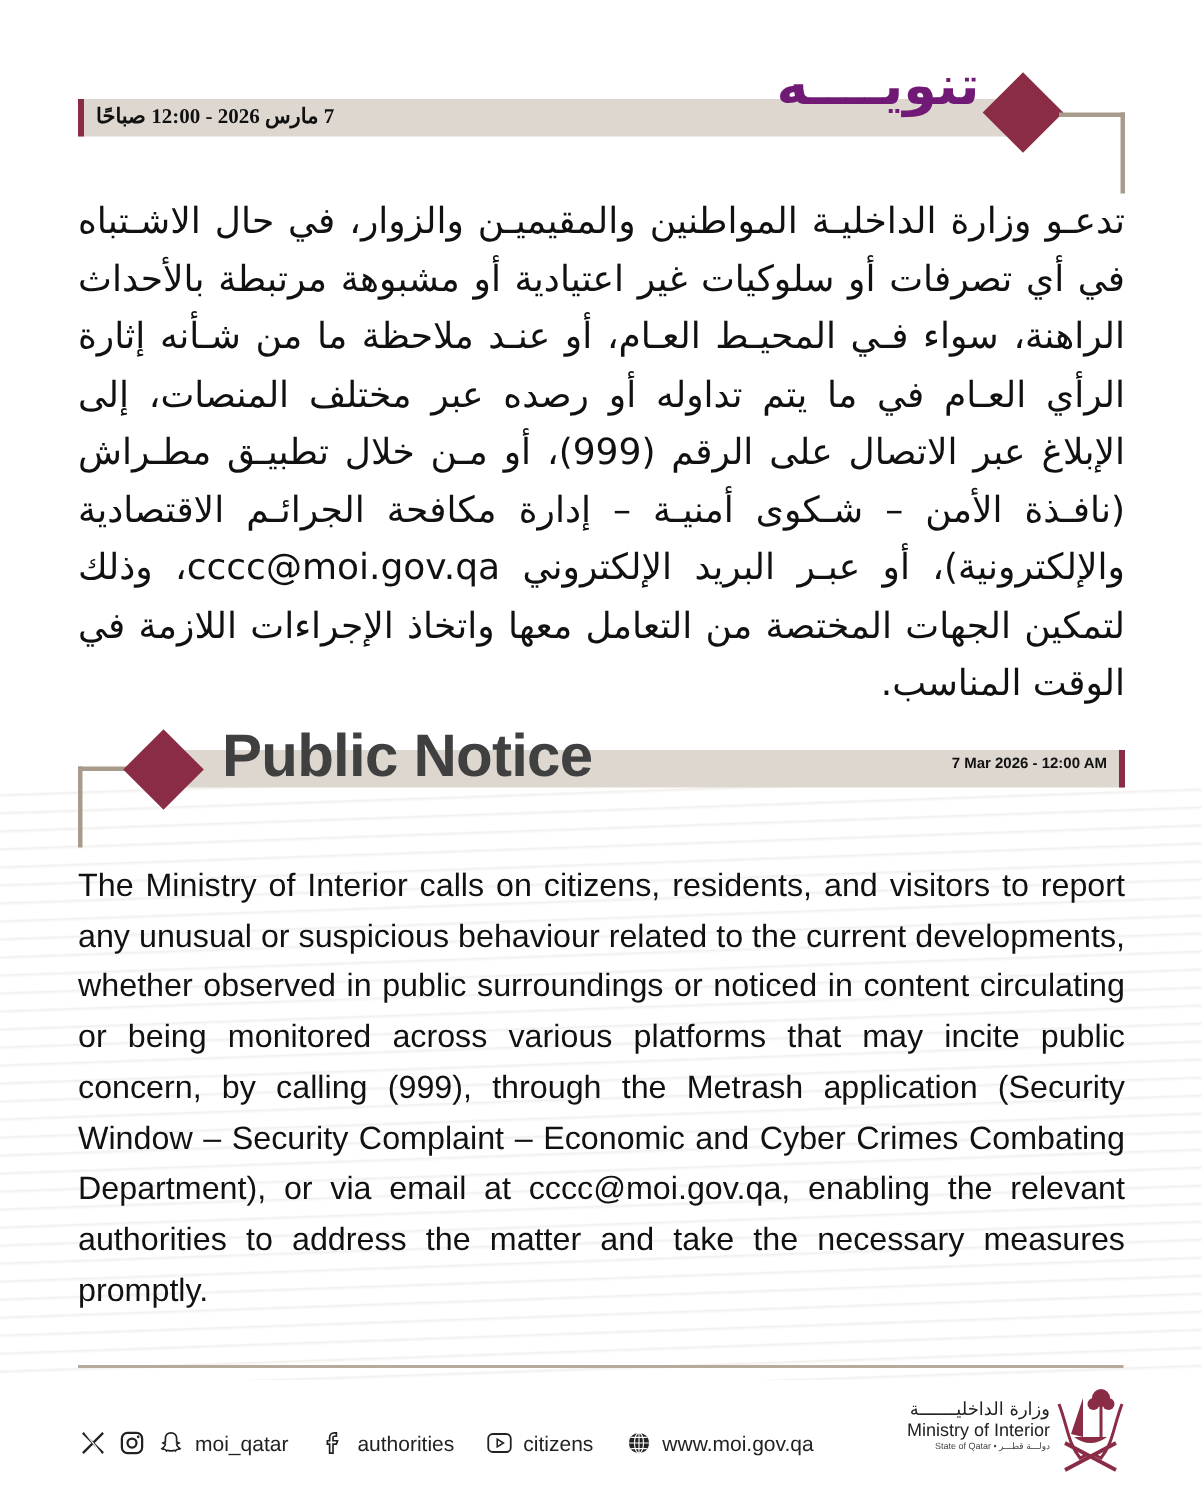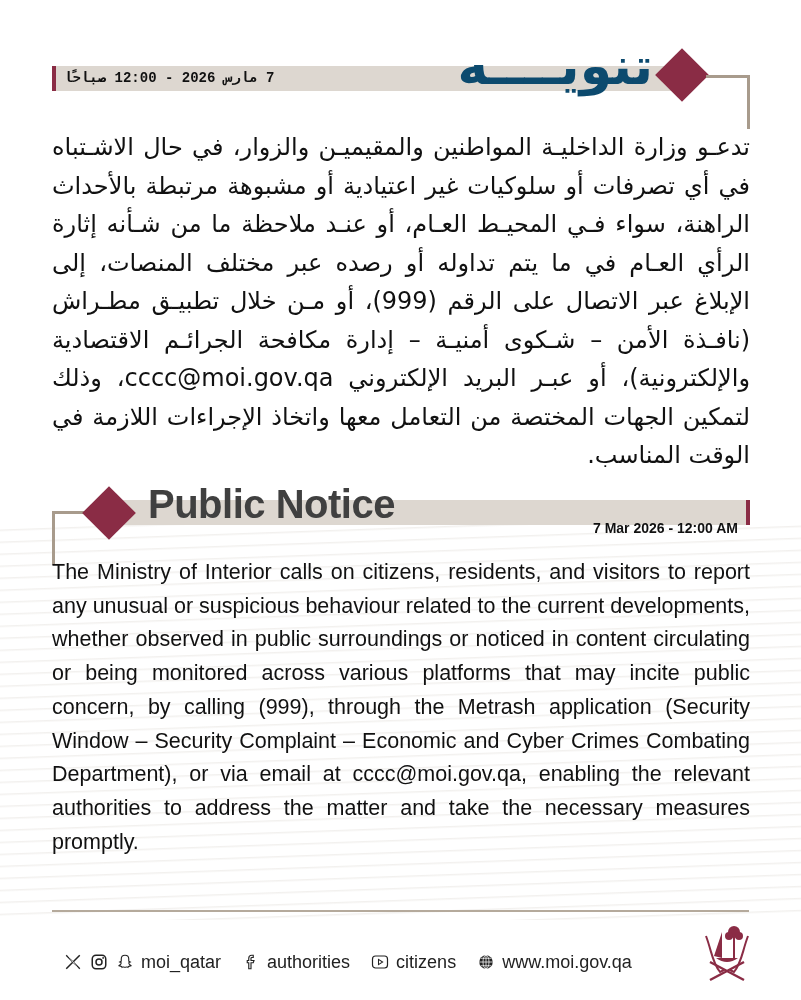--- a/index.html
+++ b/index.html
@@ -16,25 +16,25 @@
   
   .ar-band {
     position: absolute; left: 52px; top: 66px; width: 640px; height: 25px;
     background: #ddd7d0;
   }
   .ar-band .accent {
     position: absolute; left: 0; top: 0; width: 4px; height: 25px; background: #8a2c45;
   }
   .ar-date {
     position: absolute; left: 12px; top: 3px; font-size: 14px; font-weight: bold;
-    font-family: Liberation Mono, monospace; color: #111; direction: rtl; white-space: nowrap;
+    font-family: Liberation Serif, serif; color: #111; direction: rtl; white-space: nowrap;
   }
   .ar-title {
-    position: absolute; right: 148px; top: 40px; font-size: 52px; font-weight: bold;
-    color: #0c4a6e; direction: rtl; line-height: 1;
+    position: absolute; right: 148px; top: 40px; font-size: 36px; font-weight: bold;
+    color: #701a75; direction: rtl; line-height: 1;
     font-family: "DejaVu Sans", sans-serif;
   }
   .diamond {
     position: absolute; width: 38px; height: 38px; background: #8a2c45; transform: rotate(45deg);
   }
   .ar-diamond { left: 663px; top: 56px; }
   .ar-bracket-h { position: absolute; left: 706px; top: 75px; width: 44px; height: 3px; background: #a89b8c; }
   .ar-bracket-v { position: absolute; left: 747px; top: 75px; width: 3px; height: 54px; background: #a89b8c; }
 
   .ar-body {
@@ -46,42 +46,42 @@
 
   
   .en-band {
     position: absolute; left: 110px; top: 500px; width: 640px; height: 25px;
     background: #ddd7d0;
   }
   .en-band .accent {
     position: absolute; right: 0; top: 0; width: 4px; height: 25px; background: #8a2c45;
   }
   .en-date {
-    position: absolute; right: 12px; top: 20px; font-size: 14px; font-weight: bold;
+    position: absolute; right: 12px; top: 4px; font-size: 10px; font-weight: bold;
     color: #111; white-space: nowrap; font-family: "Liberation Sans", sans-serif; text-align: center;
   }
   .en-title {
     position: absolute; left: 148px; top: 484px; font-size: 40px; font-weight: bold;
     color: #404040; line-height: 1; font-family: "Liberation Sans", sans-serif; letter-spacing: -0.5px;
   }
   .en-diamond { left: 90px; top: 494px; }
   .en-bracket-h { position: absolute; left: 52px; top: 511px; width: 44px; height: 3px; background: #a89b8c; }
   .en-bracket-v { position: absolute; left: 52px; top: 511px; width: 3px; height: 54px; background: #a89b8c; }
 
   .en-body {
-    position: absolute; left: 52px; top: 556px; width: 698px;
+    position: absolute; left: 52px; top: 574px; width: 698px;
     text-align: justify; text-align-last: left;
     font-size: 21.5px; line-height: 33.7px; color: #111;
     font-family: "Liberation Sans", sans-serif;
   }
 
   
   .footer-rule { position: absolute; left: 52px; top: 910px; width: 697px; height: 2px; background: #b5aa9c; }
 
-  .social { position: absolute; left: 63px; top: 950px; height: 24px; display: flex; align-items: center; gap: 6px; font-family: "Liberation Sans", sans-serif; font-size: 18px; color: #222; text-align: center; }
+  .social { position: absolute; left: 52px; top: 950px; height: 24px; display: flex; align-items: center; gap: 6px; font-family: "Liberation Sans", sans-serif; font-size: 14px; color: #222; text-align: center; }
   .social .ico { width: 20px; height: 20px; display: inline-flex; align-items: center; justify-content: center; }
   .social .ico svg { width: 18px; height: 18px; }
   .social .handle { margin-right: 14px; }
 
   .logo { position: absolute; left: 600px; top: 922px; width: 160px; height: 64px; }
   .logo-text { position: absolute; right: 60px; top: 10px; text-align: right; white-space: nowrap; }
   .logo-ar { font-size: 12px; color: #222; direction: rtl; }
   .logo-en { font-size: 12px; color: #222; font-family: "Liberation Sans", sans-serif; }
   .logo-sub { font-size: 6px; color: #444; font-family: "Liberation Sans", sans-serif; }
   .logo-emblem { position: absolute; right: 8px; top: 0; width: 50px; height: 62px; }
@@ -157,20 +157,25 @@
     <svg viewBox="0 0 24 24">
         <circle cx="12" cy="12" r="9" fill="#222"></circle>
         <path d="M3 12h18M12 3v18M5 7h14M5 17h14" stroke="#fff" stroke-width="1"></path>
         <ellipse cx="12" cy="12" rx="4" ry="9" stroke="#fff" stroke-width="1" fill="none"></ellipse>
       </svg>
   </span>
   <span class="handle">www.moi.gov.qa</span>
 </footer>
 
 <div class="logo">
+  <div class="logo-text">
+    <div class="logo-ar">وزارة الداخليـــــــة</div>
+    <div class="logo-en">Ministry of Interior</div>
+    <div class="logo-sub">State of Qatar • دولـــة قطـــر</div>
+  </div>
   <svg class="logo-emblem" viewBox="0 0 50 62">
     <path d="M4 14 C10 30 10 40 18 50 L22 48" stroke="#8a2c45" stroke-width="2" fill="none"></path>
     <path d="M46 14 C40 30 40 40 32 50 L28 48" stroke="#8a2c45" stroke-width="2" fill="none"></path>
     <path d="M8 58 L42 40 M42 58 L8 40" stroke="#8a2c45" stroke-width="2.5"></path>
     <path d="M20 10 L20 36 L12 34 Z" fill="#8a2c45"></path>
     <path d="M14 36 Q25 44 36 36 Z" fill="#8a2c45"></path>
     <path d="M32 12 L32 36" stroke="#8a2c45" stroke-width="2"></path>
     <circle cx="32" cy="10" r="6" fill="#8a2c45"></circle>
     <circle cx="37" cy="14" r="4" fill="#8a2c45"></circle>
     <circle cx="27" cy="14" r="4" fill="#8a2c45"></circle>

